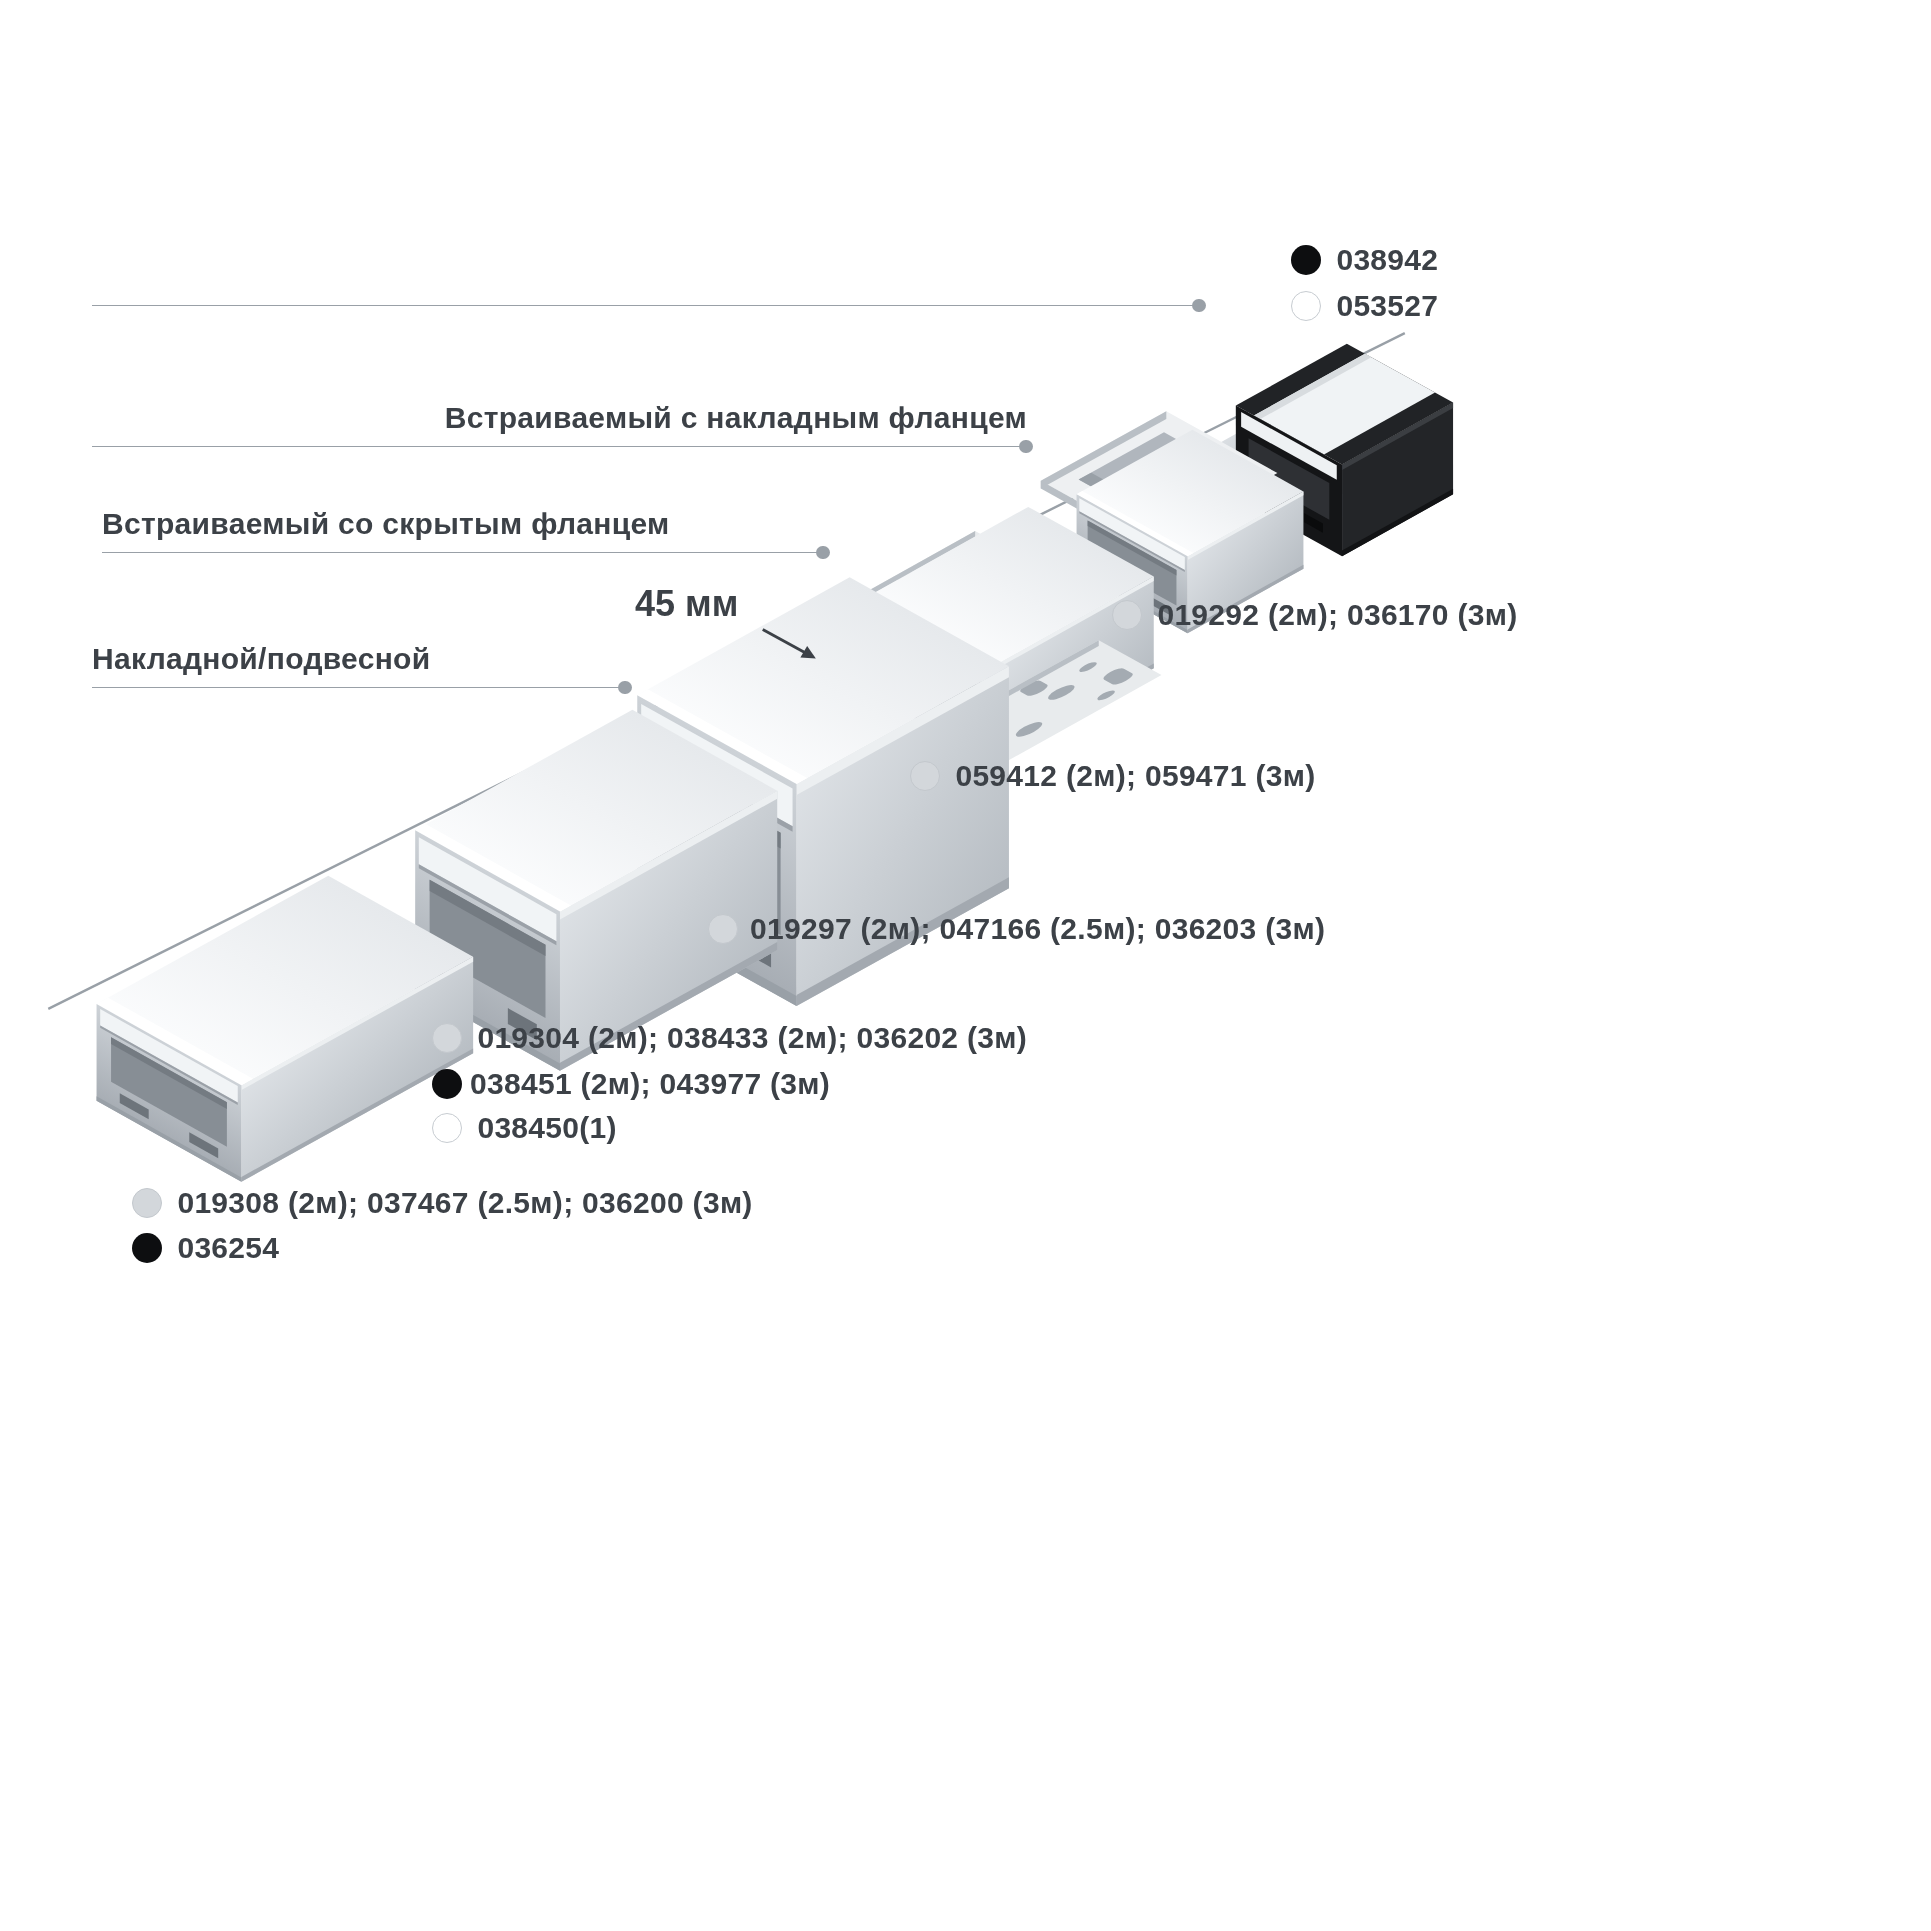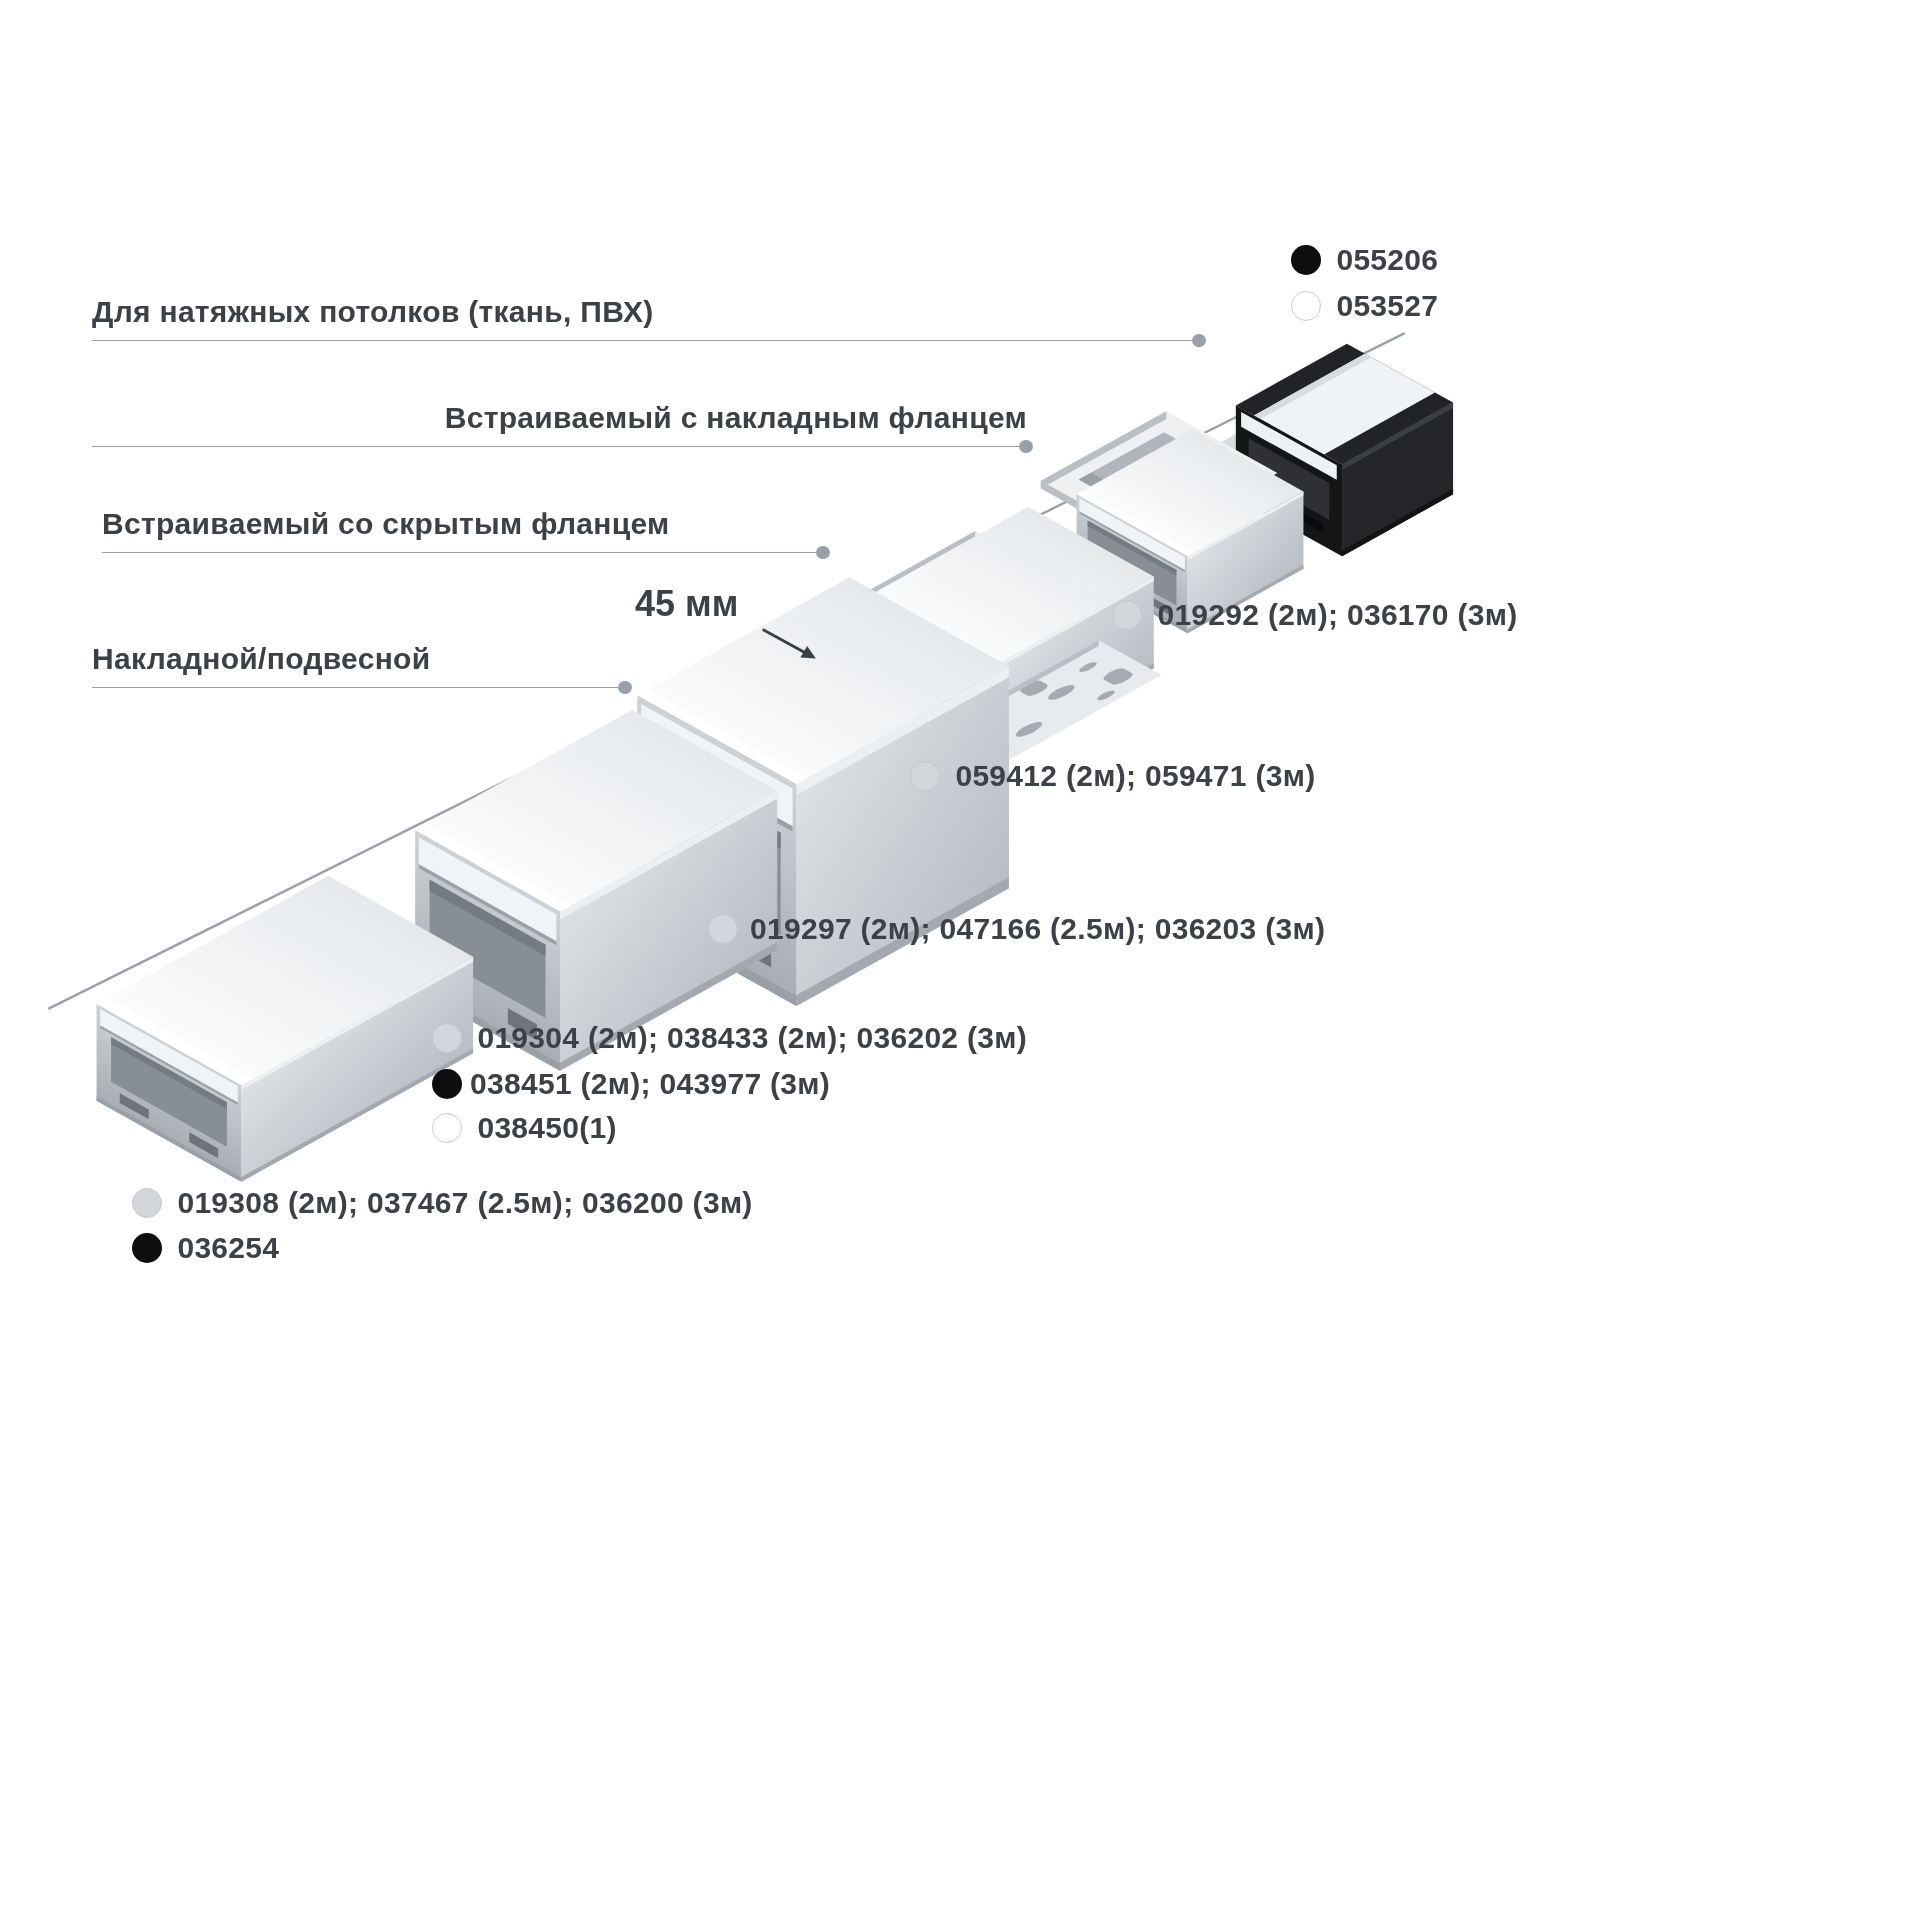--- a/index.html
+++ b/index.html
@@ -159,21 +159,20 @@
       <use href="#uXsec" transform="matrix(150,84,0,100,100,1040)"></use>
     </g>
 
     <g>
       <line x1="790" y1="652" x2="834" y2="676" stroke="#3c4147" stroke-width="3"></line>
       <polygon points="845,682 829,681 836,669" fill="#3c4147"></polygon>
     </g>
   </svg>
 
   <div class="callout" style="left:92px; top:294px; width:1108px;">
-    <span>Для натяжных потолков (ткань, ПВХ)</span>
     <span class="callout-dot"></span>
   </div>
 
   <div class="callout" style="left:92px; top:400px; width:935px;text-align:right;">
     <span>Встраиваемый с накладным фланцем</span>
     <span class="callout-dot"></span>
   </div>
 
   <div class="callout" style="left:92px; top:506px; width:722px;margin-left:10px;">
     <span>Встраиваемый со скрытым фланцем</span>
@@ -182,21 +181,21 @@
 
   <div class="callout" style="left:92px; top:641px; width:534px;">
     <span>Накладной/подвесной</span>
     <span class="callout-dot"></span>
   </div>
 
   <div class="dim-label" style="left:635px; top:583px;">45 мм</div>
 
   <div class="legend-row" style="left:1291px; top:244px;">
     <span class="dot" data-dot="black"></span>
-    <span>055206</span>
+    <span>038942</span>
   </div>
   <div class="legend-row" style="left:1291px; top:290px;">
     <span class="dot" data-dot="white"></span>
     <span>053527</span>
   </div>
 
   <div class="legend-row" style="left:1112px; top:599px;">
     <span class="dot" data-dot="gray"></span>
     <span>019292 (2м); 036170 (3м)</span>
   </div>

